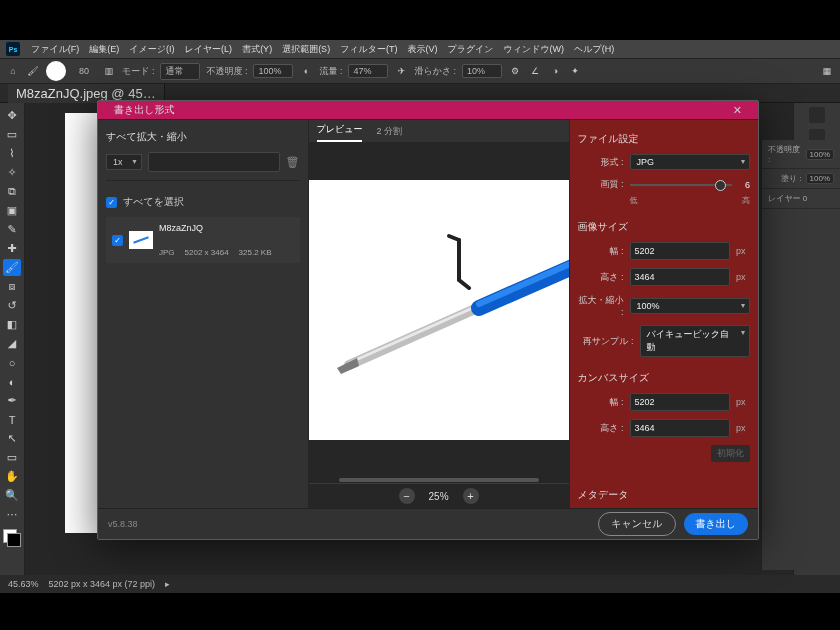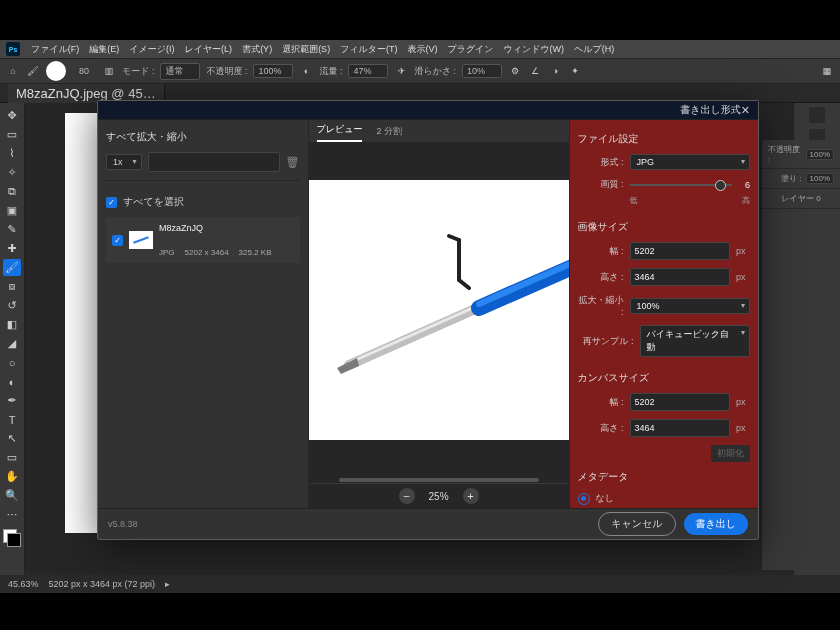--- a/index.html
+++ b/index.html
@@ -23,21 +23,21 @@
   .toolbar .colors .fg{position:absolute;left:0;top:0;width:12px;height:12px;background:#fff;border:1px solid #999}
   .toolbar .colors .bg{position:absolute;right:0;bottom:0;width:12px;height:12px;background:#000;border:1px solid #999}
   .canvas{flex:1;background:#262626;position:relative}
   .canvas .page{position:absolute;left:40px;top:10px;width:560px;height:420px;background:#fff}
   .rightpanels{width:46px;background:#383838;display:flex;flex-direction:column;align-items:center;padding-top:4px;gap:6px;border-left:1px solid #222}
   .rightpanels div{width:16px;height:16px;background:#2a2a2a;border-radius:2px}
   .statusbar{height:18px;background:#2a2a2a;display:flex;align-items:center;padding:0 8px;font-size:9px;color:#bbb;gap:10px}
 
   
   .dlg{position:absolute;left:97px;top:100px;width:660px;height:438px;background:#323232;border:1px solid #5a5a5a;box-shadow:0 8px 40px rgba(0,0,0,.6);display:flex;flex-direction:column;border-radius:2px}
-  .dlg .titlebar{height:18px;background:#0f172a;display:flex;align-items:center;padding:0 8px;font-size:10px;color:#ddd;justify-content:flex-end;border-bottom:1px solid #222}
+  .dlg .titlebar{height:18px;background:#be185d;display:flex;align-items:center;padding:0 16px;font-size:10px;color:#ddd;justify-content:space-between;border-bottom:1px solid #222}
   .dlg .titlebar .close{font-size:11px;color:#ccc;cursor:pointer}
   .dlg .body{flex:1;display:flex;overflow:hidden}
   .dlg .left{width:202px;background:#323232;padding:10px 8px;display:flex;flex-direction:column;gap:8px;border-right:1px solid #262626}
   .dlg .center{flex:1;background:#262626;display:flex;flex-direction:column}
   .dlg .right{width:180px;background:#7f1d1d;padding:10px 8px;display:flex;flex-direction:column;gap:8px;font-size:9px;border-left:1px solid #262626;overflow:hidden}
 
   .dlg .left .hdr{font-size:10px;color:#ddd}
   .dlg .left .row{display:flex;align-items:center;gap:8px;font-size:9px;color:#ccc}
   .dlg .left .row .lbl{min-width:40px}
   .dlg .left .row .plus{margin-left:auto;color:#ccc;font-size:12px}
@@ -193,21 +193,21 @@
 
   <div class="rp2">
     <div class="line">
           <span>不透明度 :</span>
           <span class="val100">100%</span>
         </div>
     <div class="line">
           <span>塗り :</span>
           <span class="val100">100%</span>
         </div>
-    <div class="line" style="justify-content:center">
+    <div class="line" style="justify-content:flex-start">
           <span>レイヤー 0</span>
         </div>
   </div>
 
 </div>
 
 <div class="dlg">
   <div class="titlebar">
     <span>書き出し形式</span>
     <span class="close">✕</span>
@@ -317,21 +317,21 @@
         <span class="inp">5202</span>
         <span class="unit">px</span>
       </div>
       <div class="frow">
         <span class="lbl">高さ :</span>
         <span class="inp">3464</span>
         <span class="unit">px</span>
       </div>
       <span class="reset">初期化</span>
 
-      <div class="sect" style="margin-top:0">メタデータ</div>
+      <div class="sect" style="margin-top:18px">メタデータ</div>
       <div class="radio">
         <span class="r on"></span>
         <span>なし</span>
       </div>
 
     </div>
   </div>
   <div class="footer">
     <span class="ver">v5.8.38</span>
     <span class="btn cancel">キャンセル</span>

